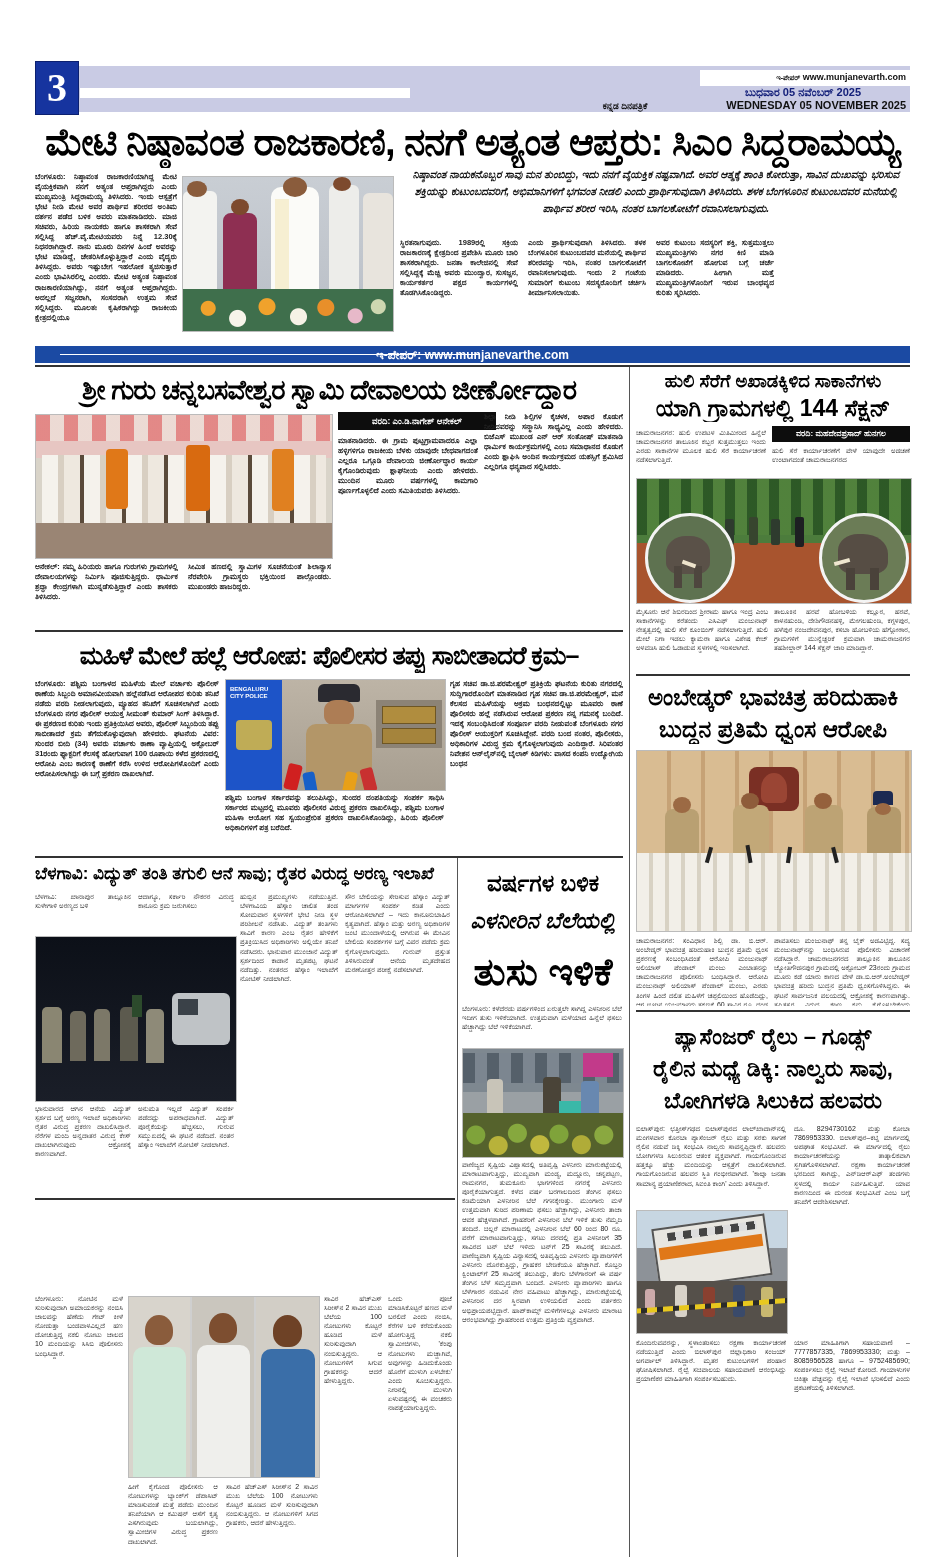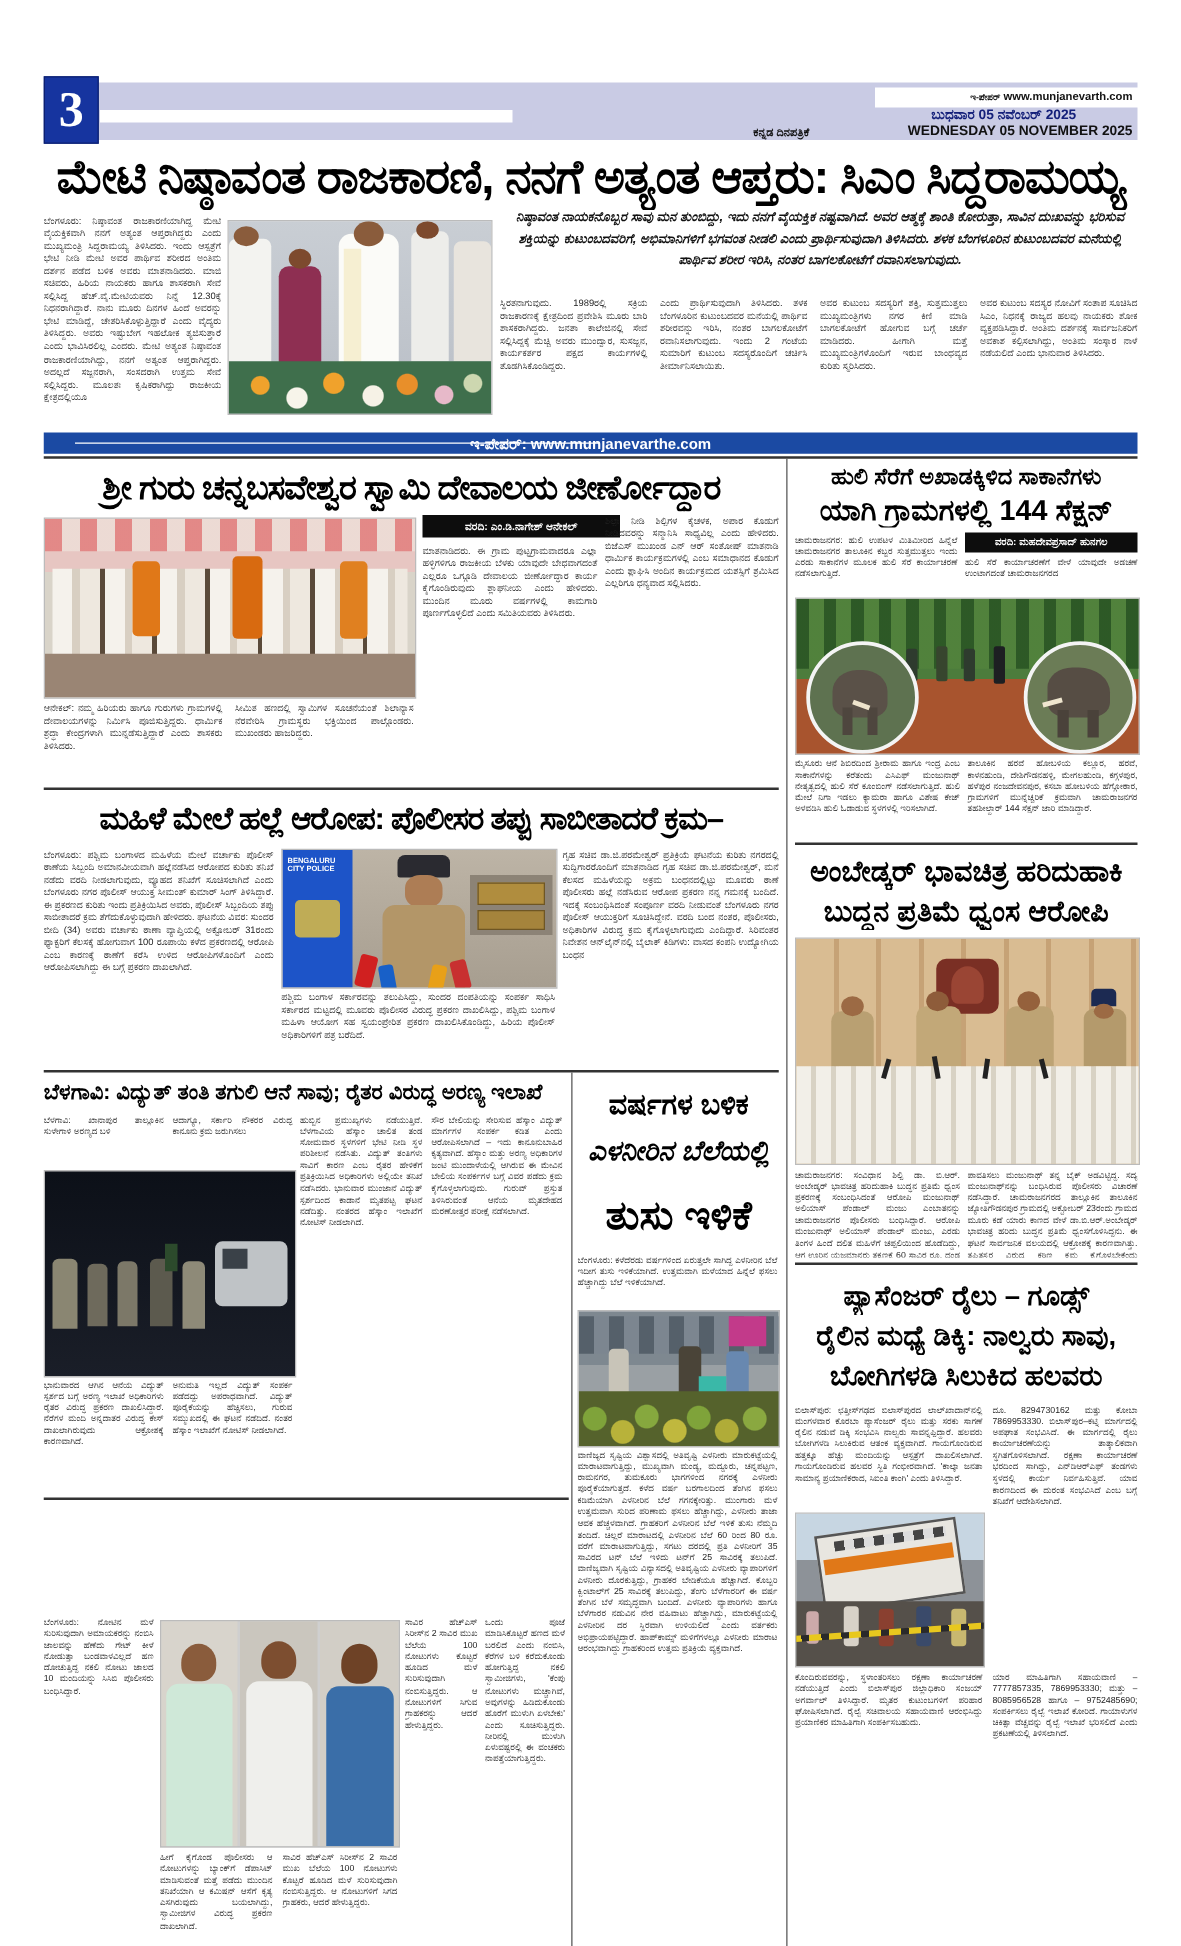--- a/index.html
+++ b/index.html
@@ -1,19 +1,19 @@
 <!DOCTYPE html>
 <html><head>
 <meta charset="utf-8">
 <style>
   html,body{margin:0;padding:0;background:#fff;}
   .page{position:relative;width:945px;height:1557px;background:#ffffff;overflow:hidden;
         font-family:"Liberation Sans",sans-serif;color:#1a1a1a;}
   .abs{position:absolute;}
-  .body-txt{font-size:7.5px;line-height:1.34;text-align:justify;color:#222;overflow:hidden;word-break:break-word;}
+  .body-txt{font-size:7.5px;line-height:1.34;text-align:justify;color:#222;overflow:hidden;word-break:break-word;font-weight:bold;}
   .body-sm{font-size:7px;line-height:1.3;text-align:justify;color:#222;overflow:hidden;word-break:break-word;}
   .headline{font-weight:bold;color:#000;text-align:center;overflow:hidden;}
   .byline-box{background:#0d0d0d;color:#fff;font-size:8.5px;font-weight:bold;text-align:center;
               display:flex;align-items:center;justify-content:center;overflow:hidden;}
   .vrule{position:absolute;width:1px;background:#555;}
   .hrule{position:absolute;height:1.5px;background:#333;}
   .photo{position:absolute;overflow:hidden;background:#d8d8d8;border:1px solid #bbb;}
   .ph{position:absolute;}
   .intro-bold{font-weight:bold;font-style:italic;font-size:10.5px;line-height:1.6;text-align:center;color:#111;}
   
@@ -62,21 +62,20 @@
     <div class="ph" style="left:146px;top:8px;width:30px;height:104px;background:#ededea;border-radius:6px 6px 0 0;"></div>
     <div class="ph" style="left:150px;top:0;width:18px;height:14px;background:#7d4a2e;border-radius:50%;"></div>
     <div class="ph" style="left:180px;top:16px;width:30px;height:96px;background:#e8e4dd;border-radius:6px 6px 0 0;"></div>
     <div class="ph" style="left:0;top:112px;width:210px;height:42px;background:radial-gradient(circle at 12% 46%,#f0a22c 7px,transparent 8px),radial-gradient(circle at 26% 70%,#f7f4ea 8px,transparent 9px),radial-gradient(circle at 40% 42%,#f0a22c 8px,transparent 9px),radial-gradient(circle at 55% 66%,#f6f2e6 8px,transparent 9px),radial-gradient(circle at 68% 44%,#e88f2a 8px,transparent 9px),radial-gradient(circle at 82% 64%,#e7b9c9 7px,transparent 8px),radial-gradient(circle at 93% 42%,#cdd7b0 7px,transparent 8px),#3f6f4c;"></div>
   </div>
 
   <div class="abs intro-bold" style="left:400px;top:166px;width:512px;height:66px;">ನಿಷ್ಠಾವಂತ ನಾಯಕನೊಬ್ಬರ ಸಾವು ಮನ ತುಂಬಿದ್ದು, ಇದು ನನಗೆ ವೈಯಕ್ತಿಕ ನಷ್ಟವಾಗಿದೆ. ಅವರ ಆತ್ಮಕ್ಕೆ ಶಾಂತಿ ಕೋರುತ್ತಾ, ಸಾವಿನ ದುಃಖವನ್ನು ಭರಿಸುವ ಶಕ್ತಿಯನ್ನು ಕುಟುಂಬದವರಿಗೆ, ಅಭಿಮಾನಿಗಳಿಗೆ ಭಗವಂತ ನೀಡಲಿ ಎಂದು ಪ್ರಾರ್ಥಿಸುವುದಾಗಿ ತಿಳಿಸಿದರು. ಶಳಕ ಬೆಂಗಳೂರಿನ ಕುಟುಂಬದವರ ಮನೆಯಲ್ಲಿ ಪಾರ್ಥಿವ ಶರೀರ ಇರಿಸಿ, ನಂತರ ಬಾಗಲಕೋಟೆಗೆ ರವಾನಿಸಲಾಗುವುದು.</div>
   <div class="abs body-txt" style="left:400px;top:238px;width:118px;height:104px;">ಸ್ಥಿರತನಾಗುವುದು. 1989ರಲ್ಲಿ ಸಕ್ರಿಯ ರಾಜಕಾರಣಕ್ಕೆ ಕ್ಷೇತ್ರದಿಂದ ಪ್ರವೇಶಿಸಿ ಮೂರು ಬಾರಿ ಶಾಸಕರಾಗಿದ್ದರು. ಜನತಾ ಕಾಲೇಜಿನಲ್ಲಿ ಸೇವೆ ಸಲ್ಲಿಸಿದ್ದಕ್ಕೆ ಮೆಚ್ಚಿ ಅವರು ಮುಂದ್ವಾರ, ಸುಸಜ್ಜನ, ಕಾರ್ಯಕರ್ತರ ಪಕ್ಷದ ಕಾರ್ಯಗಳಲ್ಲಿ ತೊಡಗಿಸಿಕೊಂಡಿದ್ದರು.</div>
   <div class="abs body-txt" style="left:528px;top:238px;width:118px;height:104px;">ಎಂದು ಪ್ರಾರ್ಥಿಸುವುದಾಗಿ ತಿಳಿಸಿದರು. ತಳಕ ಬೆಂಗಳೂರಿನ ಕುಟುಂಬದವರ ಮನೆಯಲ್ಲಿ ಪಾರ್ಥಿವ ಶರೀರವನ್ನು ಇರಿಸಿ, ನಂತರ ಬಾಗಲಕೋಟೆಗೆ ರವಾನಿಸಲಾಗುವುದು. ಇಂದು 2 ಗಂಟೆಯ ಸುಮಾರಿಗೆ ಕುಟುಂಬ ಸದಸ್ಯರೊಂದಿಗೆ ಚರ್ಚಿಸಿ ತೀರ್ಮಾನಿಸಲಾಯಿತು.</div>
   <div class="abs body-txt" style="left:656px;top:238px;width:118px;height:104px;">ಅವರ ಕುಟುಂಬ ಸದಸ್ಯರಿಗೆ ಶಕ್ತಿ, ಸುತ್ತಮುತ್ತಲು ಮುಖ್ಯಮಂತ್ರಿಗಳು ನಗರ ಕಿಣಿ ಮಾಡಿ ಬಾಗಲಕೋಟೆಗೆ ಹೋಗುವ ಬಗ್ಗೆ ಚರ್ಚೆ ಮಾಡಿದರು. ಹೀಗಾಗಿ ಮತ್ತೆ ಮುಖ್ಯಮಂತ್ರಿಗಳೊಂದಿಗೆ ಇರುವ ಬಾಂಧವ್ಯದ ಕುರಿತು ಸ್ಮರಿಸಿದರು.</div>
-  <div class="abs body-txt" style="left:784px;top:238px;width:126px;height:104px;">ಅವರ ಕುಟುಂಬ ಸದಸ್ಯರ ನೋವಿಗೆ ಸಂತಾಪ ಸೂಚಿಸಿದ ಸಿಎಂ, ನಿಧನಕ್ಕೆ ರಾಜ್ಯದ ಹಲವು ನಾಯಕರು ಶೋಕ ವ್ಯಕ್ತಪಡಿಸಿದ್ದಾರೆ. ಅಂತಿಮ ದರ್ಶನಕ್ಕೆ ಸಾರ್ವಜನಿಕರಿಗೆ ಅವಕಾಶ ಕಲ್ಪಿಸಲಾಗಿದ್ದು, ಅಂತಿಮ ಸಂಸ್ಕಾರ ನಾಳೆ ನಡೆಯಲಿದೆ ಎಂದು ಭಾನುವಾರ ತಿಳಿಸಿದರು.</div>
 
   <div class="abs blue-bar" style="left:35px;top:346px;width:875px;height:17px;">
     <div class="line"></div>
     <span>ಇ-ಪೇಪರ್: www.munjanevarthe.com</span>
   </div>
 
   <div class="hrule" style="left:35px;top:365px;width:875px;"></div>
   <div class="vrule" style="left:629px;top:367px;height:1190px;"></div>
 
   <div class="abs headline" style="left:35px;top:371px;width:588px;height:38px;font-size:27px;line-height:38px;letter-spacing:-1px;">ಶ್ರೀ ಗುರು ಚನ್ನಬಸವೇಶ್ವರ ಸ್ವಾಮಿ ದೇವಾಲಯ ಜೀರ್ಣೋದ್ಧಾರ ಪ್ರಾರಂಭೋತ್ಸವ</div>
@@ -193,21 +192,21 @@
     <div class="ph" style="left:96px;top:58px;width:10px;height:22px;background:#2c4a2c;"></div>
     <div class="ph" style="left:136px;top:56px;width:58px;height:52px;background:#bfc3c6;border-radius:6px;"></div>
     <div class="ph" style="left:142px;top:62px;width:20px;height:16px;background:#3a4148;"></div>
   </div>
   <div class="abs body-sm" style="left:35px;top:1104px;width:96px;height:90px;">ಭಾನುವಾರದ ಆಗಿನ ಆನೆಯ ವಿದ್ಯುತ್ ಸ್ಪರ್ಶದ ಬಗ್ಗೆ ಅರಣ್ಯ ಇಲಾಖೆ ಅಧಿಕಾರಿಗಳು ರೈತರ ವಿರುದ್ಧ ಪ್ರಕರಣ ದಾಖಲಿಸಿದ್ದಾರೆ. ನೆರೆಗಳ ಮಂದಿ ಅನ್ನದಾತರ ವಿರುದ್ಧ ಕೇಸ್ ದಾಖಲಾಗಿರುವುದು ಆಕ್ರೋಶಕ್ಕೆ ಕಾರಣವಾಗಿದೆ.</div>
   <div class="abs body-sm" style="left:138px;top:1104px;width:96px;height:90px;">ಅನುಮತಿ ಇಲ್ಲದೆ ವಿದ್ಯುತ್ ಸಂಪರ್ಕ ಪಡೆದದ್ದು ಅಪರಾಧವಾಗಿದೆ. ವಿದ್ಯುತ್ ಪೂರೈಕೆಯನ್ನು ಹೆಚ್ಚಿಸಲು, ಗುರುವ ಸಮ್ಮುಖದಲ್ಲಿ ಈ ಘಟನೆ ನಡೆದಿದೆ. ನಂತರ ಹೆಸ್ಕಾಂ ಇಲಾಖೆಗೆ ನೋಟಿಸ್ ನೀಡಲಾಗಿದೆ.</div>
   <div class="hrule" style="left:35px;top:1198px;width:420px;"></div>
 
   <div class="abs headline" style="left:462px;top:866px;width:162px;height:34px;font-size:23px;line-height:34px;">ವರ್ಷಗಳ ಬಳಿಕ</div>
   <div class="abs headline" style="left:462px;top:904px;width:162px;height:34px;font-size:22px;line-height:34px;font-style:italic;">ಎಳನೀರಿನ ಬೆಲೆಯಲ್ಲಿ</div>
-  <div class="abs headline" style="left:462px;top:948px;width:162px;height:48px;font-size:32px;line-height:48px;">ತುಸು ಇಳಿಕೆ</div>
+  <div class="abs headline" style="left:462px;top:948px;width:162px;height:48px;font-size:38px;line-height:48px;">ತುಸು ಇಳಿಕೆ</div>
   <div class="abs body-sm" style="left:462px;top:1004px;width:160px;height:42px;">ಬೆಂಗಳೂರು: ಕಳೆದೆರಡು ವರ್ಷಗಳಿಂದ ಏರುತ್ತಲೇ ಸಾಗಿದ್ದ ಎಳನೀರಿನ ಬೆಲೆ ಇದೀಗ ತುಸು ಇಳಿಕೆಯಾಗಿದೆ. ಉತ್ತಮವಾಗಿ ಮಳೆಯಾದ ಹಿನ್ನೆಲೆ ಫಸಲು ಹೆಚ್ಚಾಗಿದ್ದು ಬೆಲೆ ಇಳಿಕೆಯಾಗಿದೆ.</div>
 
   <div class="photo" style="left:462px;top:1048px;width:160px;height:108px;background:linear-gradient(#7e8890 0 40%,#9aa0a4 40% 100%);">
     <div class="ph" style="left:0;top:4px;width:160px;height:30px;background:repeating-linear-gradient(90deg,#55606a 0 12px,#7c8690 12px 24px);"></div>
     <div class="ph" style="left:120px;top:4px;width:30px;height:24px;background:#c23a8a;"></div>
     <div class="ph" style="left:24px;top:30px;width:16px;height:40px;background:#c8c4b8;border-radius:4px 4px 0 0;"></div>
     <div class="ph" style="left:80px;top:28px;width:18px;height:44px;background:#4a4438;border-radius:4px 4px 0 0;"></div>
     <div class="ph" style="left:118px;top:32px;width:18px;height:44px;background:#6888b0;border-radius:4px 4px 0 0;"></div>
     <div class="ph" style="left:96px;top:52px;width:22px;height:18px;background:#3ab8a8;"></div>
     <div class="ph" style="left:0;top:64px;width:160px;height:44px;background:radial-gradient(circle at 8% 50%,#7fa33a 9px,transparent 10px),radial-gradient(circle at 22% 74%,#b8b23a 9px,transparent 10px),radial-gradient(circle at 34% 46%,#86a83e 9px,transparent 10px),radial-gradient(circle at 48% 72%,#c0b83e 9px,transparent 10px),radial-gradient(circle at 60% 48%,#7fa33a 9px,transparent 10px),radial-gradient(circle at 74% 72%,#b0ac38 9px,transparent 10px),radial-gradient(circle at 88% 50%,#8aa840 9px,transparent 10px),#55622c;"></div>

